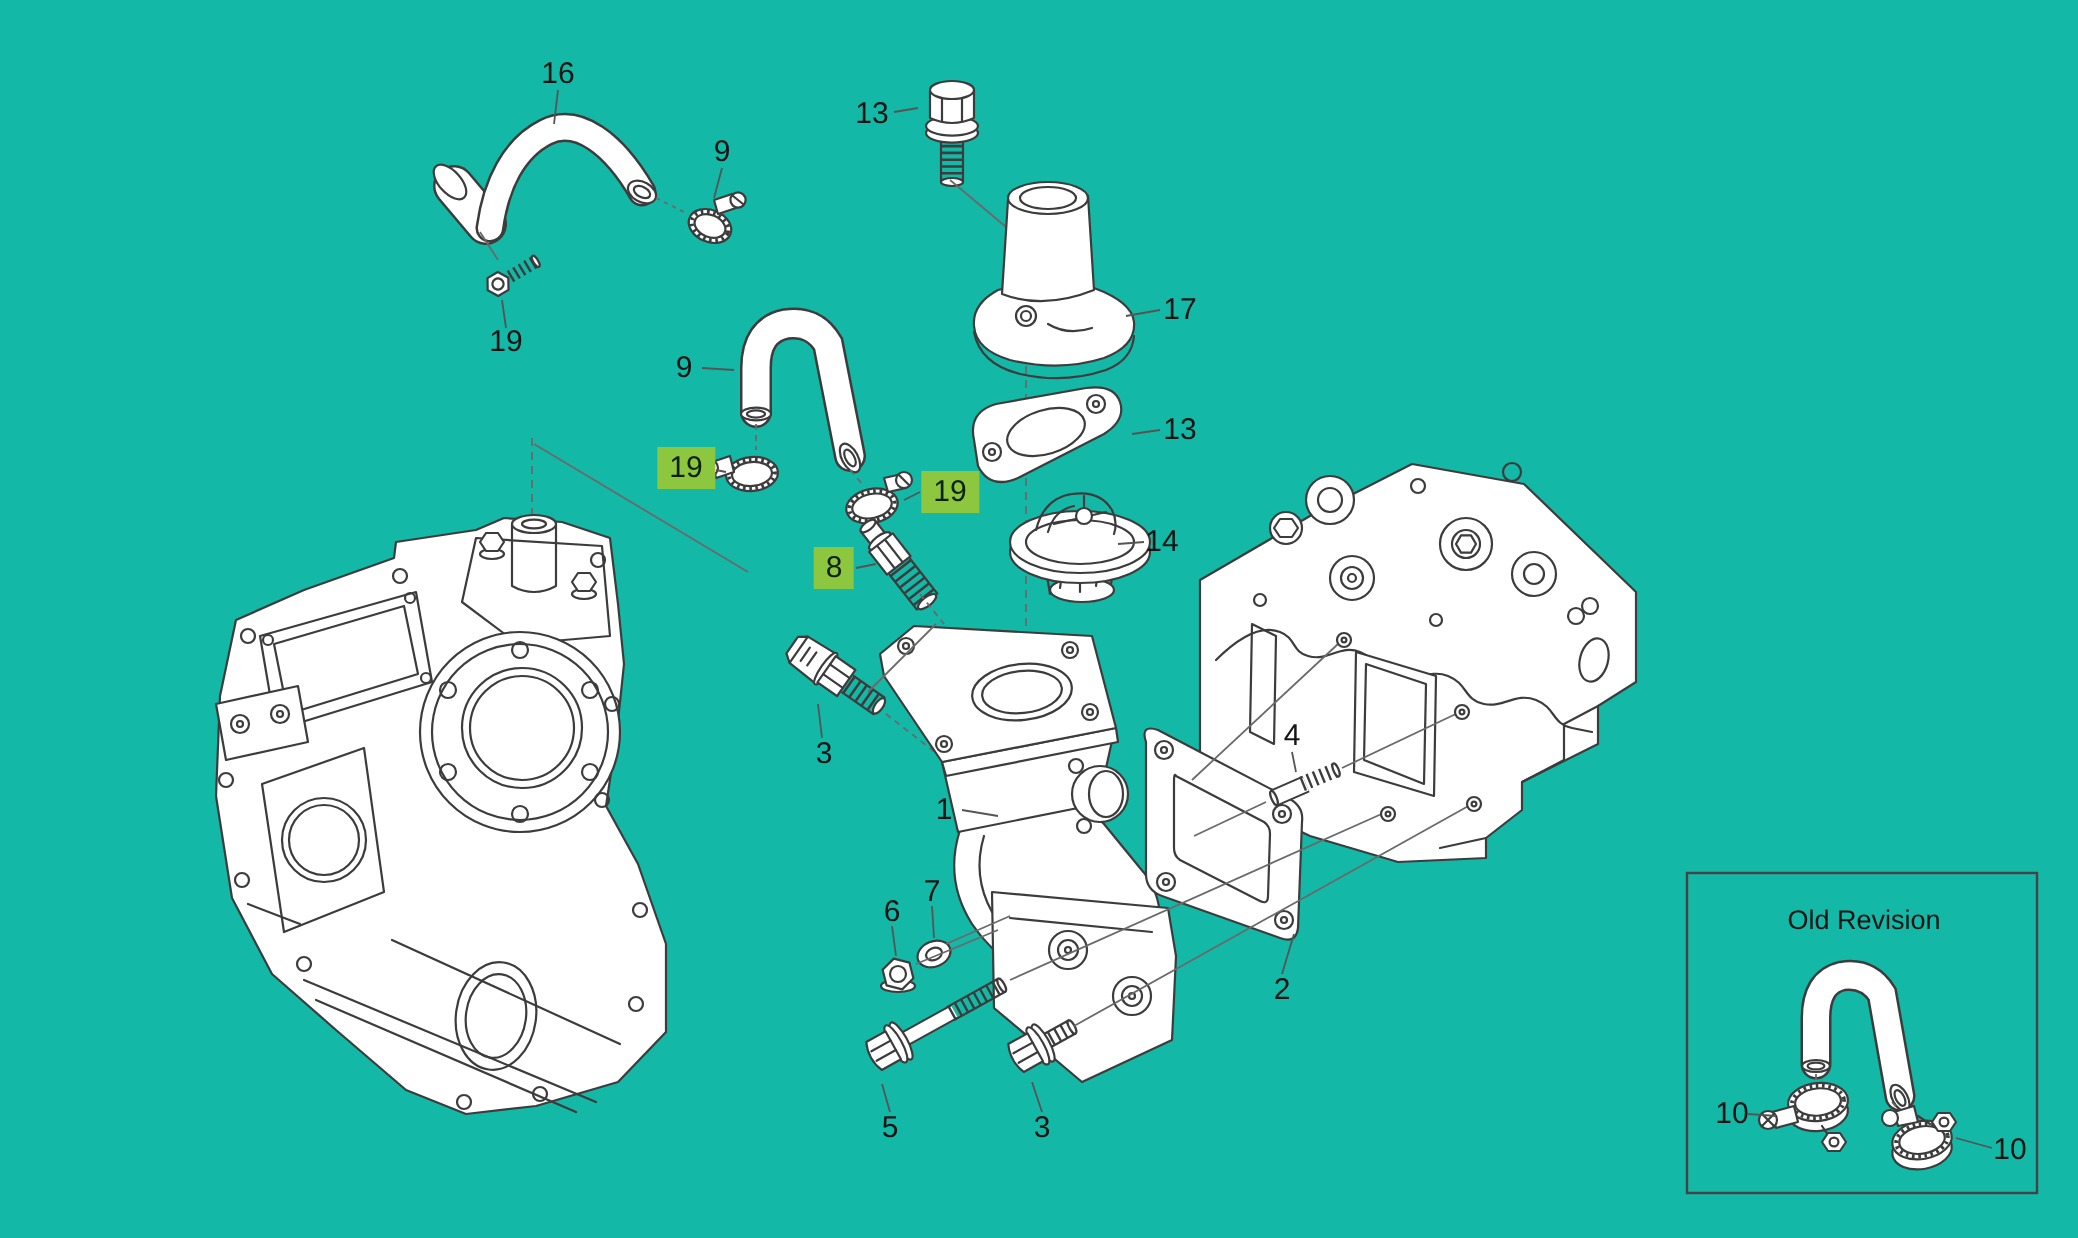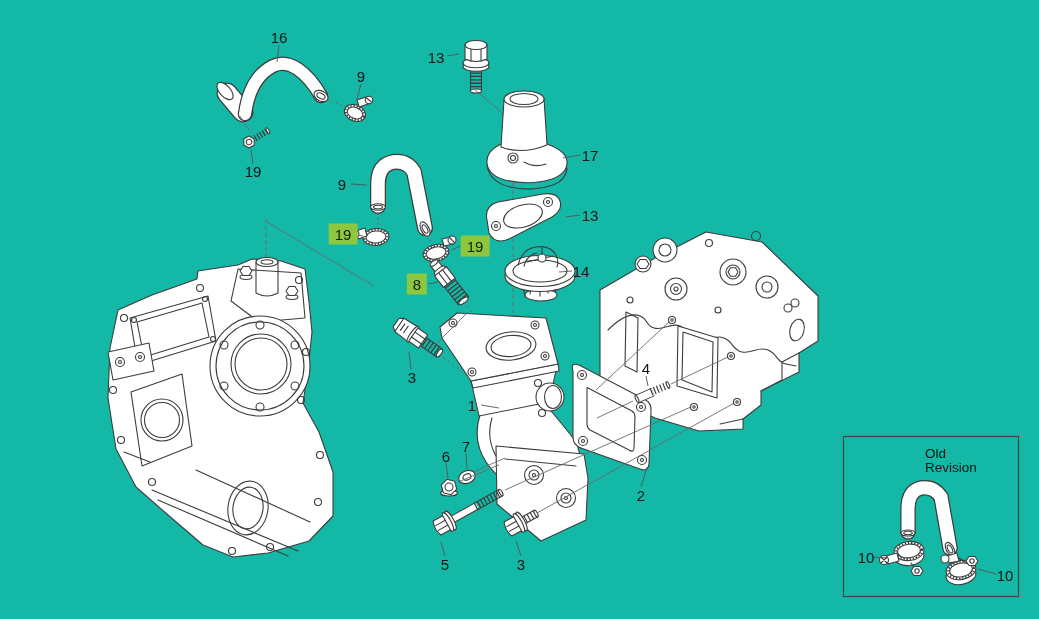--- a/index.html
+++ b/index.html
@@ -2,21 +2,21 @@
 <html><head>
 <meta charset="utf-8">
 <style>
   html,body{margin:0;padding:0;background:#fff;}
   .stage{position:relative;width:1039px;height:619px;background:#14b8a6;overflow:hidden;
          font-family:"Liberation Sans",sans-serif;}
   .stage svg{position:absolute;left:0;top:0;}
   .co{position:absolute;transform:translate(-50%,-50%);font:400 15px/1 "Liberation Sans",sans-serif;
       color:#141414;white-space:nowrap;user-select:none;}
   .co.hl{background:#8dc63f;padding:3px 6px;color:#10210a;}
-  .inset-title{position:absolute;transform:translate(-50%,-50%);font:400 13.5px/1 "Liberation Sans",sans-serif;color:#141414;margin-left:31px;}
+  .inset-title{position:absolute;transform:translate(-50%,-50%);font:400 13.5px/1 "Liberation Sans",sans-serif;color:#141414;}
   .ln{fill:none;stroke:#3c3c3c;stroke-width:1.1;stroke-linejoin:round;stroke-linecap:round;}
   .wh{fill:#ffffff;stroke:#3c3c3c;stroke-width:1.1;stroke-linejoin:round;}
   .thin{fill:none;stroke:#6a6a6a;stroke-width:0.9;}
   .dk{stroke:#3c3c3c;fill:none;}
 </style>
 </head>
 <body>
 
 <div class="stage">
 <svg width="1039" height="619" viewBox="0 0 1039 619">

